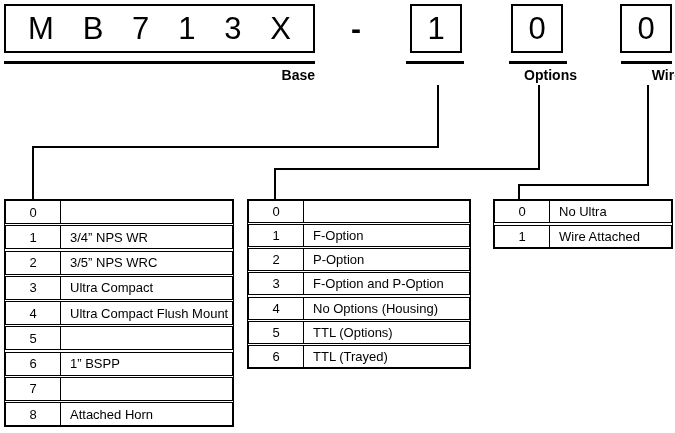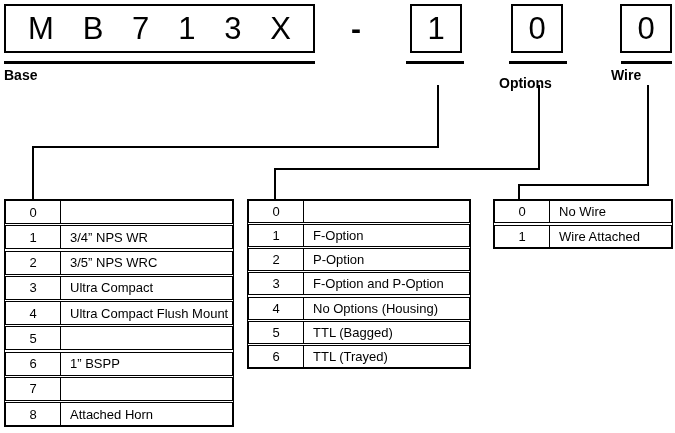--- a/index.html
+++ b/index.html
@@ -60,26 +60,26 @@
   #base-rule    { left: 4px;   width: 311px; }
   #housing-rule { left: 406px; width: 58px; }
   #options-rule { left: 509px; width: 58px; }
   #wire-rule    { left: 621px; width: 51px; }
   
   .field-label {
     position: absolute;
     top: 68px;
     font-size: 14px;
     font-weight: 700;
-    text-align: left;
+    text-align: right;
     line-height: 1.1;
   }
   #base-label    { left: 4px;   width: 311px; }
   #housing-label { left: 396px; width: 80px; }
-  #options-label { left: 499px; width: 78px; margin-top: 8px; }
+  #options-label { left: 499px; width: 78px; }
   #wire-label    { left: 611px; width: 71px; }
   
   .connectors {
     position: absolute;
     left: 0; top: 0;
     width: 675px; height: 433px;
     pointer-events: none;
   }
   
   .lookup {
@@ -215,32 +215,32 @@
     <div class="lrow">
       <div class="code">3</div>
       <div class="desc">F-Option and P-Option</div>
     </div>
     <div class="lrow">
       <div class="code">4</div>
       <div class="desc">No Options (Housing)</div>
     </div>
     <div class="lrow">
       <div class="code">5</div>
-      <div class="desc">TTL (Bagged)</div>
+      <div class="desc">TTL (Options)</div>
     </div>
     <div class="lrow">
       <div class="code">6</div>
       <div class="desc">TTL (Trayed)</div>
     </div>
   </div>
 
   <div class="lookup" id="wire-table">
     <div class="lrow">
       <div class="code">0</div>
-      <div class="desc">No Wire</div>
+      <div class="desc">No Ultra</div>
     </div>
     <div class="lrow">
       <div class="code">1</div>
       <div class="desc">Wire Attached</div>
     </div>
   </div>
 
 </div>
 
 </body></html>

